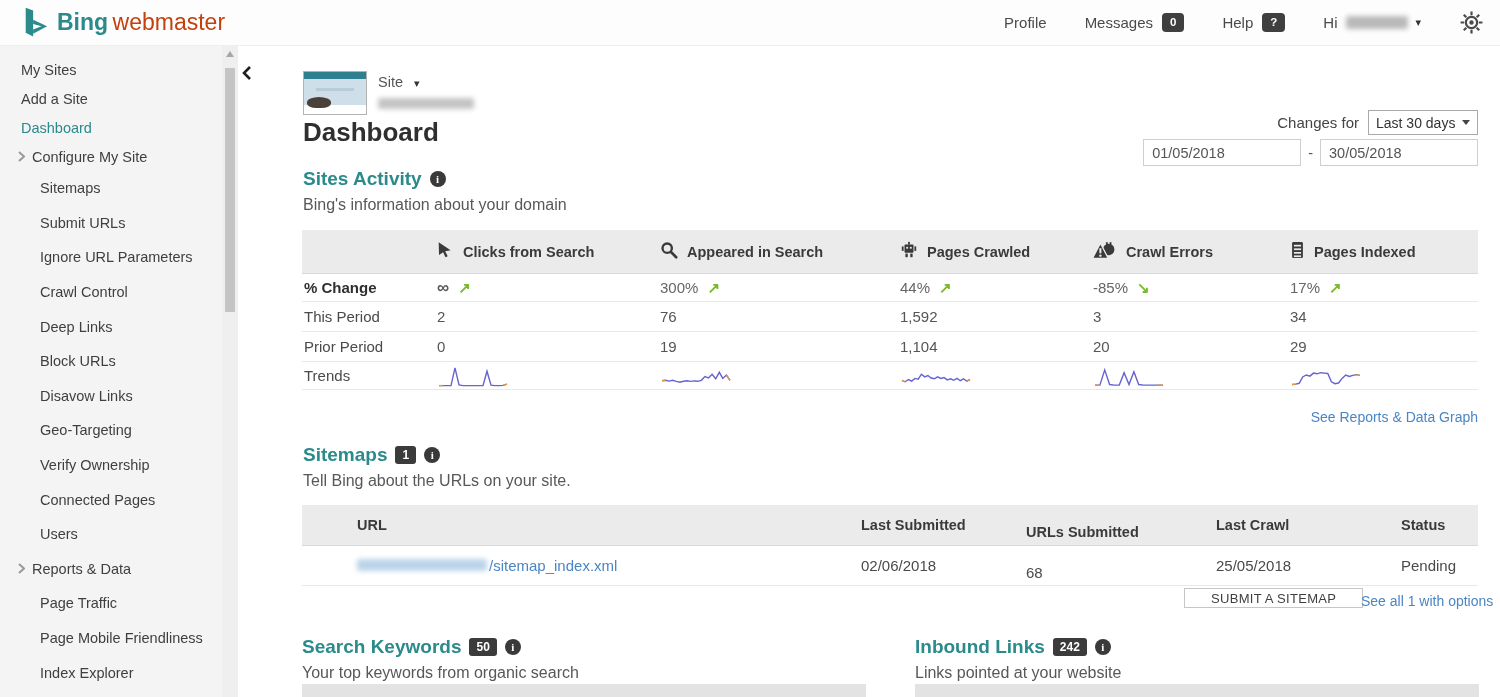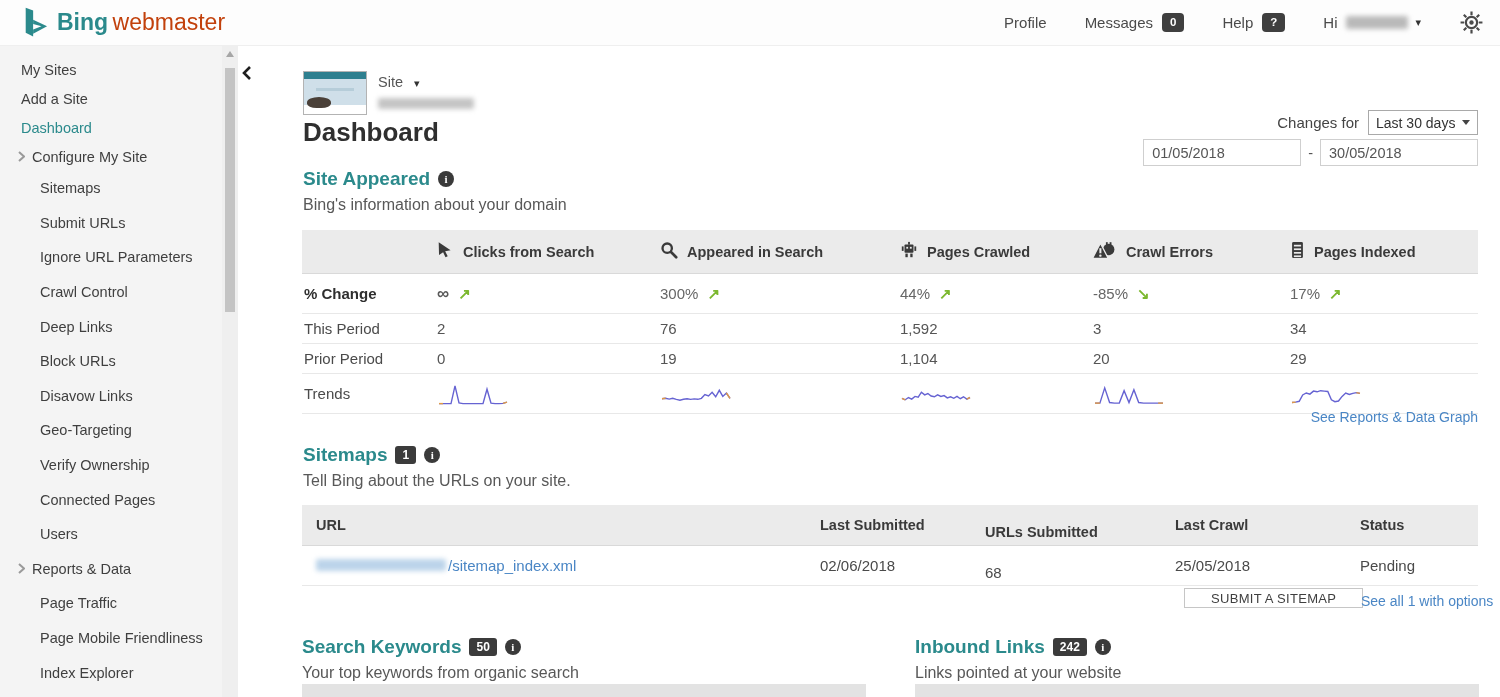--- a/index.html
+++ b/index.html
@@ -76,34 +76,34 @@
   .sec-sub { font-size:16px; color:#585858; margin-top:6px; }
 
   .activity-head { position:absolute; left:303px; top:168px; }
   .sitemaps-head { position:absolute; left:303px; top:444px; }
 
   
   .act-table { position:absolute; left:302px; top:230px; width:1176px; font-size:15px; color:#555; }
   .act-row { display:grid; grid-template-columns:128px 223px 240px 193px 197px 1fr;
              align-items:center; border-bottom:1px solid #e8e8e8; }
   .act-row.hdr { background:#ebebeb; height:44px; border-bottom:1px solid #d9d9d9; }
-  .act-row.r32 { height:40px; }
+  .act-row.r32 { height:28px; }
   .act-row.r30 { height:30px; }
   .act-cell { padding-left:7px; display:flex; align-items:center; }
   .act-hcell { gap:9px; font-weight:700; font-size:14.5px; color:#3a3a3a; }
   .row-label { padding-left:2px; font-size:15px; color:#4a4a4a; }
   .row-label.bold { font-weight:700; color:#2f2f2f; }
   .pct { color:#666; }
   .pct .inf { font-size:17px; font-weight:700; color:#5a5a5a; }
   .arrow { font-weight:700; font-size:15px; margin-left:9px; }
   .see-reports { position:absolute; right:22px; top:409px; font-size:14px; color:#4a86c5; cursor:pointer; }
 
   
   .sm-table { position:absolute; left:302px; top:505px; width:1176px; font-size:15px; }
-  .sm-row { display:grid; grid-template-columns:468px 190px 190px 190px 1fr; align-items:center; }
+  .sm-row { display:grid; grid-template-columns:468px 190px 190px 190px 1fr; align-items:center;padding-left:41px; }
   .sm-row.hdr { background:#ebebeb; height:41px; font-weight:700; font-size:14.5px; color:#3a3a3a;
                 border-bottom:1px solid #d9d9d9; }
   .sm-row.data { height:40px; color:#4a4a4a; border-bottom:1px solid #e8e8e8; }
   .sm-c0 { padding-left:14px; } .sm-c1 { padding-left:50px; } .sm-c2 { padding-left:25px;margin-top:13px; }
   .sm-c3 { padding-left:25px; } .sm-c4 { padding-left:20px; }
   .sm-link { color:#4a86c5; cursor:pointer; display:inline-flex; align-items:center; }
   .url-blur { width:130px; height:12px; background:#bcd4ea; margin-right:2px; }
 
   .submit-btn { position:absolute; left:1184px; top:588px; height:20px; padding:0 26px;
                 background:#fff; border:1px solid #c6c6c6; font-size:13px; color:#3f3f3f;
@@ -264,21 +264,21 @@
     </div>
   </div>
   <div class="dates-row">
     <input class="date-input" readonly="" value="01/05/2018" style="">
     <span>-</span>
     <input class="date-input" readonly="" value="30/05/2018" style="">
   </div>
 
   <div class="activity-head">
     <div class="sec-head">
-      <span class="sec-title">Site Appeared</span>
+      <span class="sec-title">Sites Activity</span>
       <span class="info-icon">i</span>
     </div>
     <div class="sec-sub">Bing's information about your domain</div>
   </div>
 
   <div class="act-table" id="act-table">
       <div class="act-row hdr">
         <div class="act-cell row-label"></div>
         <div class="act-cell act-hcell">
           <span><svg width="17" height="18" viewBox="0 0 20 20">

